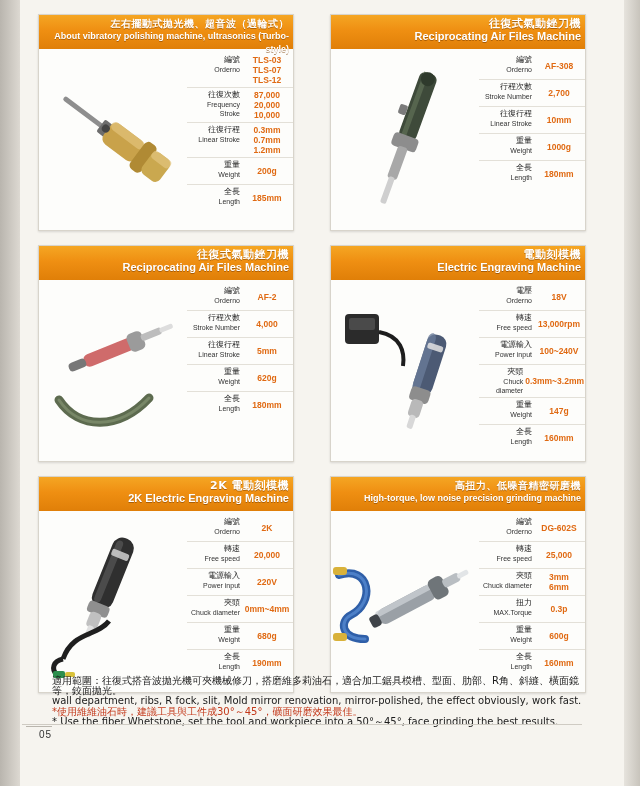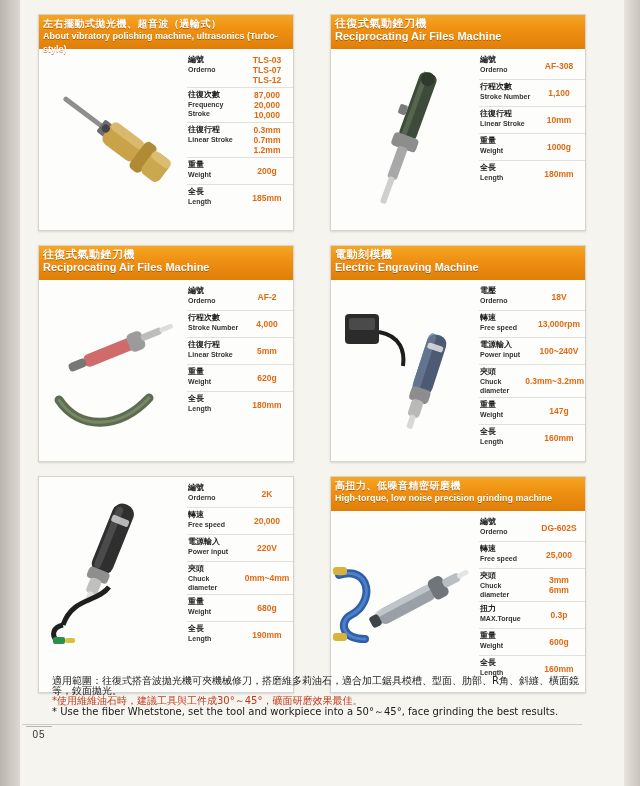--- a/index.html
+++ b/index.html
@@ -30,21 +30,21 @@
     background:#fdfdfb;
     border:1px solid #d8d4cb;
     box-shadow:0 1px 2px rgba(0,0,0,.12);
     overflow:hidden;
   }
   .hdr{
     height:34px;
     background:linear-gradient(180deg,#f5a623 0%,#ef8f12 45%,#e07f08 100%);
     padding:2px 4px 0 4px;
     box-sizing:border-box;
-    text-align:left;
+    text-align:right;
     color:#fff;
   }
   .hdr .cn{
     font-size:11px;font-weight:bold;line-height:13px;
     color:#ffffff;
     text-shadow:0 1px 0 rgba(120,60,0,.55);
     letter-spacing:.5px;
     font-family:"DejaVu Sans", sans-serif;
   }
   .hdr .en{
@@ -65,25 +65,24 @@
     position:absolute;right:0;top:4px;width:106px;
   }
   .row{
     display:flex;align-items:stretch;
     border-bottom:1px solid #e3e0d8;
     min-height:26px;
   }
   .row:last-child{border-bottom:none;}
   .lbl{
     width:54px;
-    text-align:left;
+    text-align:right;
     padding:2px 1px;
     box-sizing:border-box;
     color:#222;
-    font-weight:bold;
   }
   .lbl .cn{font-size:8px;line-height:10px;font-family:"DejaVu Sans", sans-serif;}
   .lbl .en{font-size:7px;line-height:9px;color:#333;}
   .val{
     flex:1;
     display:flex;flex-direction:column;align-items:center;justify-content:center;
     color:#e06a13;
     font-size:8.5px;font-weight:bold;line-height:10px;
     padding:2px 1px;
     box-sizing:border-box;
@@ -95,21 +94,21 @@
   .notes{
     position:absolute;left:52px;top:676px;width:540px;
     font-size:10px;line-height:9.5px;color:#1a1a1a;
     font-family:"DejaVu Sans", sans-serif;
   }
   .notes .l{margin-bottom:1px;}
   .notes .red{color:#c3381a;}
   .pagenum{
     position:absolute;left:26px;top:726px;
     font-size:10px;color:#333;letter-spacing:1px;
-    border-top:1px solid #b9b5ad;padding-top:2px;width:26px;text-align:center;
+    border-top:1px solid #b9b5ad;padding-top:2px;width:26px;text-align:right;
   }
   .pagerule{
     position:absolute;left:22px;top:724px;width:560px;height:1px;background:#cfcbc3;
   }
   .edge-l{position:absolute;left:0;top:0;width:20px;height:786px;background:linear-gradient(90deg,#b9b5ae,#ddd9d2);}
   .edge-r{position:absolute;left:624px;top:0;width:16px;height:786px;background:linear-gradient(90deg,#e6e3dd,#c8c4bc);}
 </style>
 </head>
 <body>
 
@@ -224,21 +223,21 @@
             <div class="val">
               <span>AF-308</span>
             </div>
           </div>
           <div class="row">
             <div class="lbl">
               <div class="cn">行程次數</div>
               <div class="en">Stroke Number</div>
             </div>
             <div class="val">
-              <span>1,100</span>
+              <span>2,700</span>
             </div>
           </div>
           <div class="row">
             <div class="lbl">
               <div class="cn">往復行程</div>
               <div class="en">Linear Stroke</div>
             </div>
             <div class="val">
               <span>10mm</span>
             </div>
@@ -408,20 +407,24 @@
             </div>
             <div class="val">
               <span>160mm</span>
             </div>
           </div>
         </div>
       </div>
     </div>
 
     <div class="card">
+      <div class="hdr">
+        <div class="cn">2K 電動刻模機</div>
+        <div class="en">2K Electric Engraving Machine</div>
+      </div>
       <div class="body">
         <div class="photo">
           <svg width="148" height="181" viewBox="0 0 148 181">
             <g transform="rotate(22 74 75)">
               <rect x="58" y="26" width="22" height="74" rx="10" fill="#2f2f2f"></rect>
               <rect x="61" y="30" width="7" height="66" rx="4" fill="#555" opacity=".75"></rect>
               <rect x="58" y="96" width="22" height="12" rx="4" fill="#8f8f8f"></rect>
               <rect x="63" y="106" width="12" height="16" rx="4" fill="#c0c0c0"></rect>
               <rect x="66" y="120" width="6" height="12" rx="2" fill="#e0e0e0"></rect>
               <rect x="60" y="40" width="18" height="7" rx="2" fill="#d9d9d9" opacity=".8"></rect>
@@ -570,19 +573,20 @@
             </div>
           </div>
         </div>
       </div>
     </div>
 
   </div>
 
   <div class="notes">
     <div class="l">適用範圍：往復式搭音波拋光機可夾機械修刀，搭磨維多莉油石，適合加工鋸具模槽、型面、肋部、R角、斜縫、橫面鏡等，鉸面拋光。</div>
+    <div class="l">wall department, ribs, R fock, slit, Mold mirror renovation, mirror-polished, the effect obviously, work fast.</div>
     <div class="l red">*使用維維油石時，建議工具與工件成30°～45°，礦面研磨效果最佳。</div>
     <div class="l">* Use the fiber Whetstone, set the tool and workpiece into a 50°～45°, face grinding the best results.</div>
   </div>
 
   <div class="pagerule"></div>
   <div class="pagenum">05</div>
 </div>
 
 </body></html>

